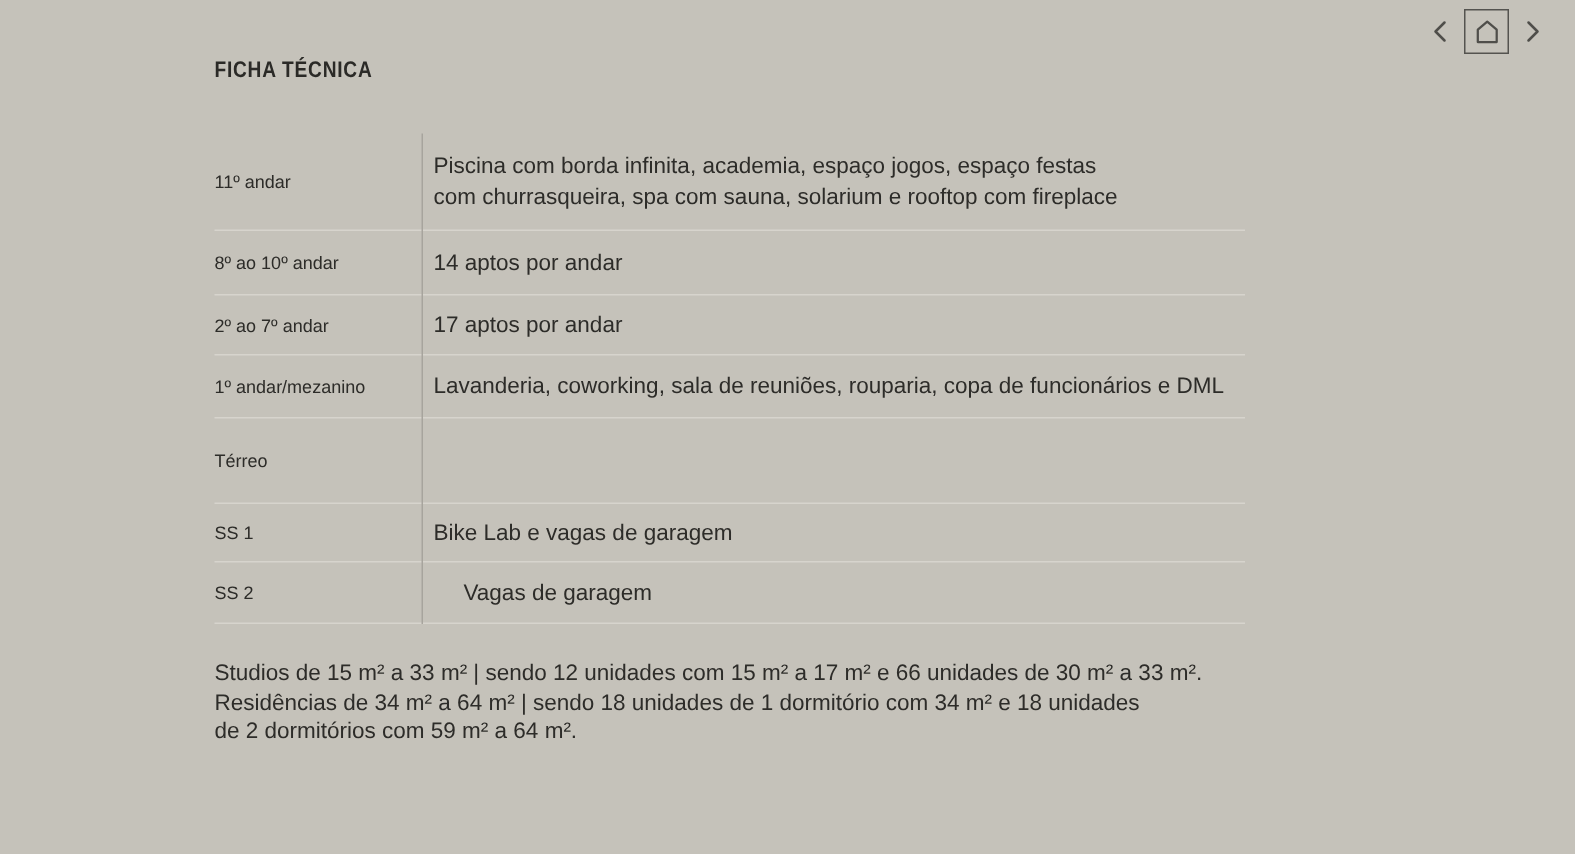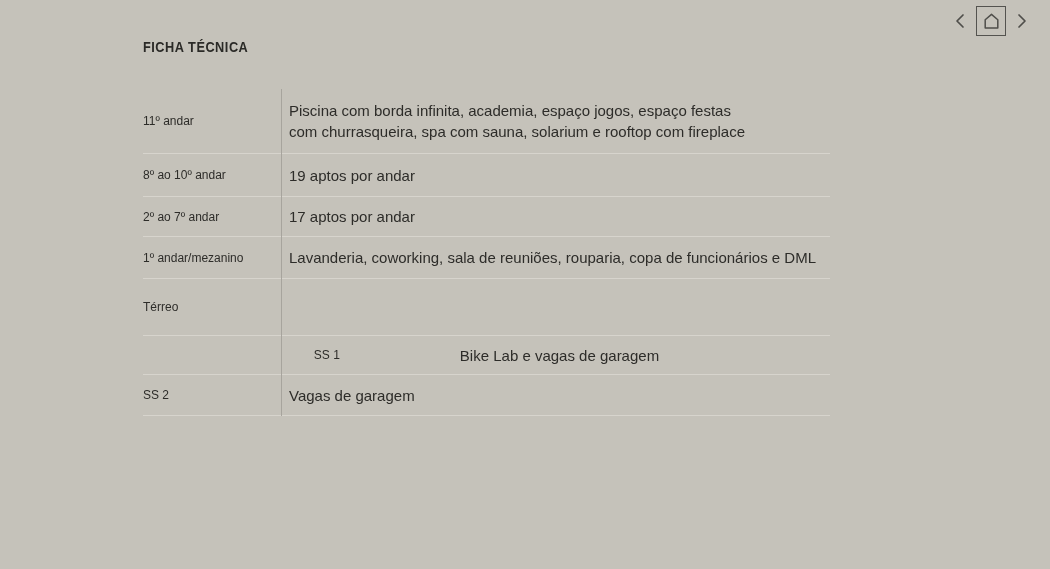--- a/index.html
+++ b/index.html
@@ -72,22 +72,22 @@
     padding-left:8px;
     font-size:15px;
     line-height:21px;
     white-space:pre-line;
   }
   .row-1{height:65px;}
   .row-2{height:43px;}
   .row-3{height:40px;}
   .row-4{height:42px;}
   .row-5{height:57px;}
-  .row-6{height:39px;justify-content:center;}
-  .row-7{height:41px;}
+  .row-6{height:39px;}
+  .row-7{height:41px;gap:20px;}
   .footer-note{
     margin-top:23px;
     font-size:15px;
     line-height:19.5px;
     white-space:pre-line;
     max-width:720px;
   }
 </style>
 </head>
 <body>
@@ -124,21 +124,21 @@
     <div class="vline"></div>
 
     <div class="row row-1">
       <div class="cell-floor">11º andar</div>
       <div class="cell-desc">Piscina com borda infinita, academia, espaço jogos, espaço festas
 com churrasqueira, spa com sauna, solarium e rooftop com fireplace</div>
     </div>
 
     <div class="row row-2">
       <div class="cell-floor">8º ao 10º andar</div>
-      <div class="cell-desc">19 aptos por andar</div>
+      <div class="cell-desc">14 aptos por andar</div>
     </div>
 
     <div class="row row-3">
       <div class="cell-floor">2º ao 7º andar</div>
       <div class="cell-desc">17 aptos por andar</div>
     </div>
 
     <div class="row row-4">
       <div class="cell-floor">1º andar/mezanino</div>
       <div class="cell-desc">Lavanderia, coworking, sala de reuniões, rouparia, copa de funcionários e DML</div>
@@ -152,14 +152,17 @@
       <div class="cell-floor">SS 1</div>
       <div class="cell-desc">Bike Lab e vagas de garagem</div>
     </div>
 
     <div class="row row-7">
       <div class="cell-floor">SS 2</div>
       <div class="cell-desc">Vagas de garagem</div>
     </div>
   </div>
 
+  <p class="footer-note">Studios de 15 m² a 33 m² | sendo 12 unidades com 15 m² a 17 m² e 66 unidades de 30 m² a 33 m².
+Residências de 34 m² a 64 m² | sendo 18 unidades de 1 dormitório com 34 m² e 18 unidades
+de 2 dormitórios com 59 m² a 64 m².</p>
 
 </div>
 
 </body></html>

